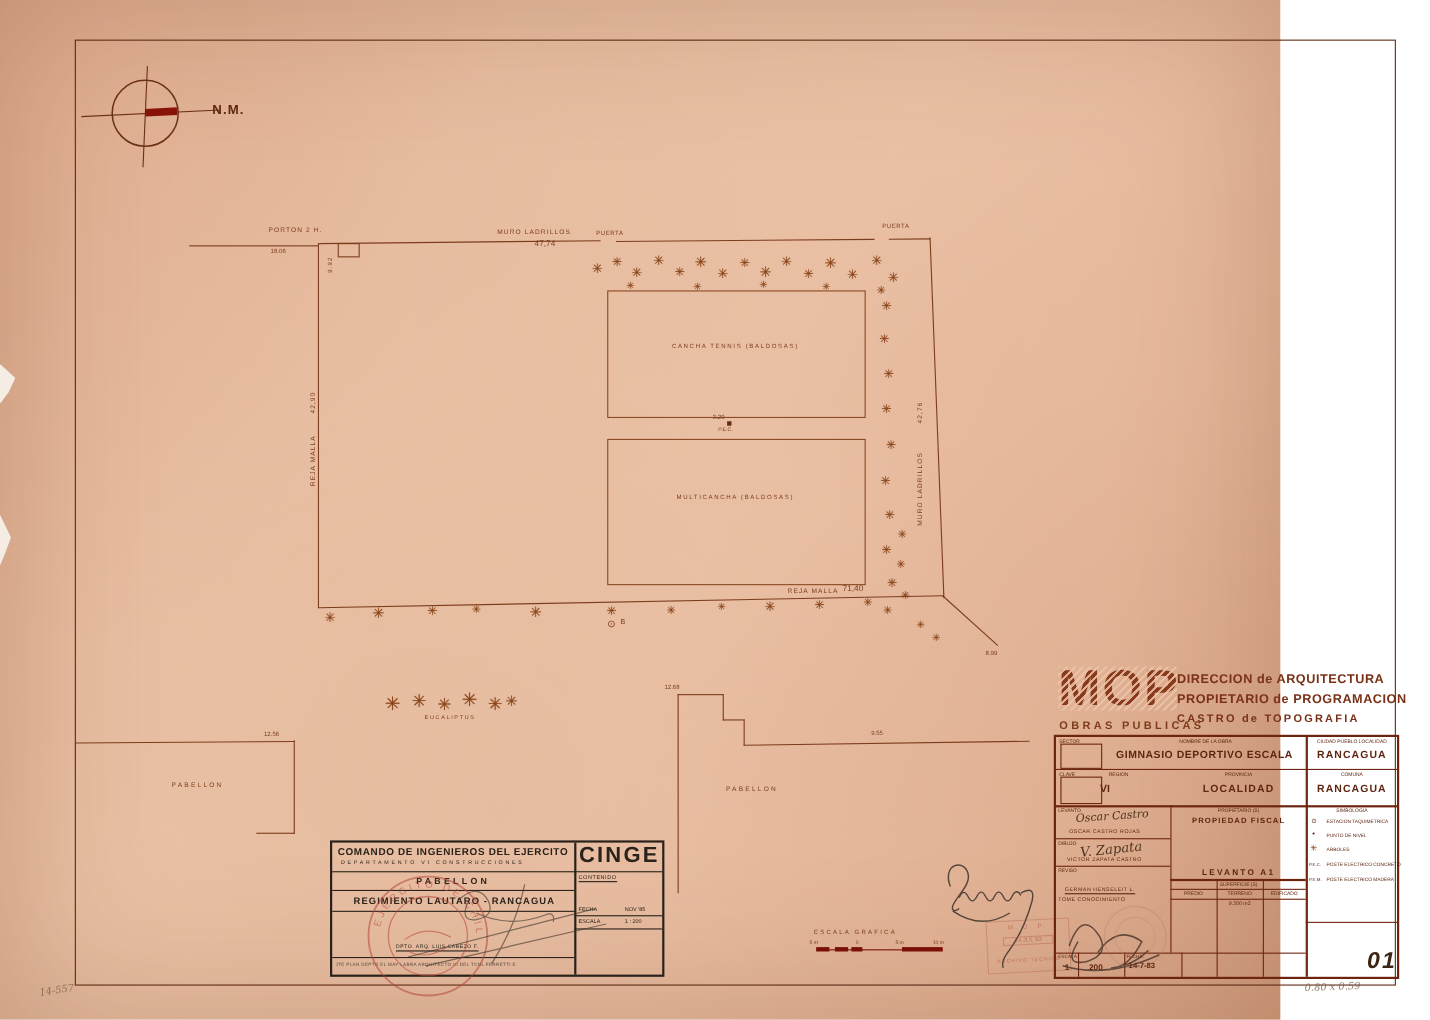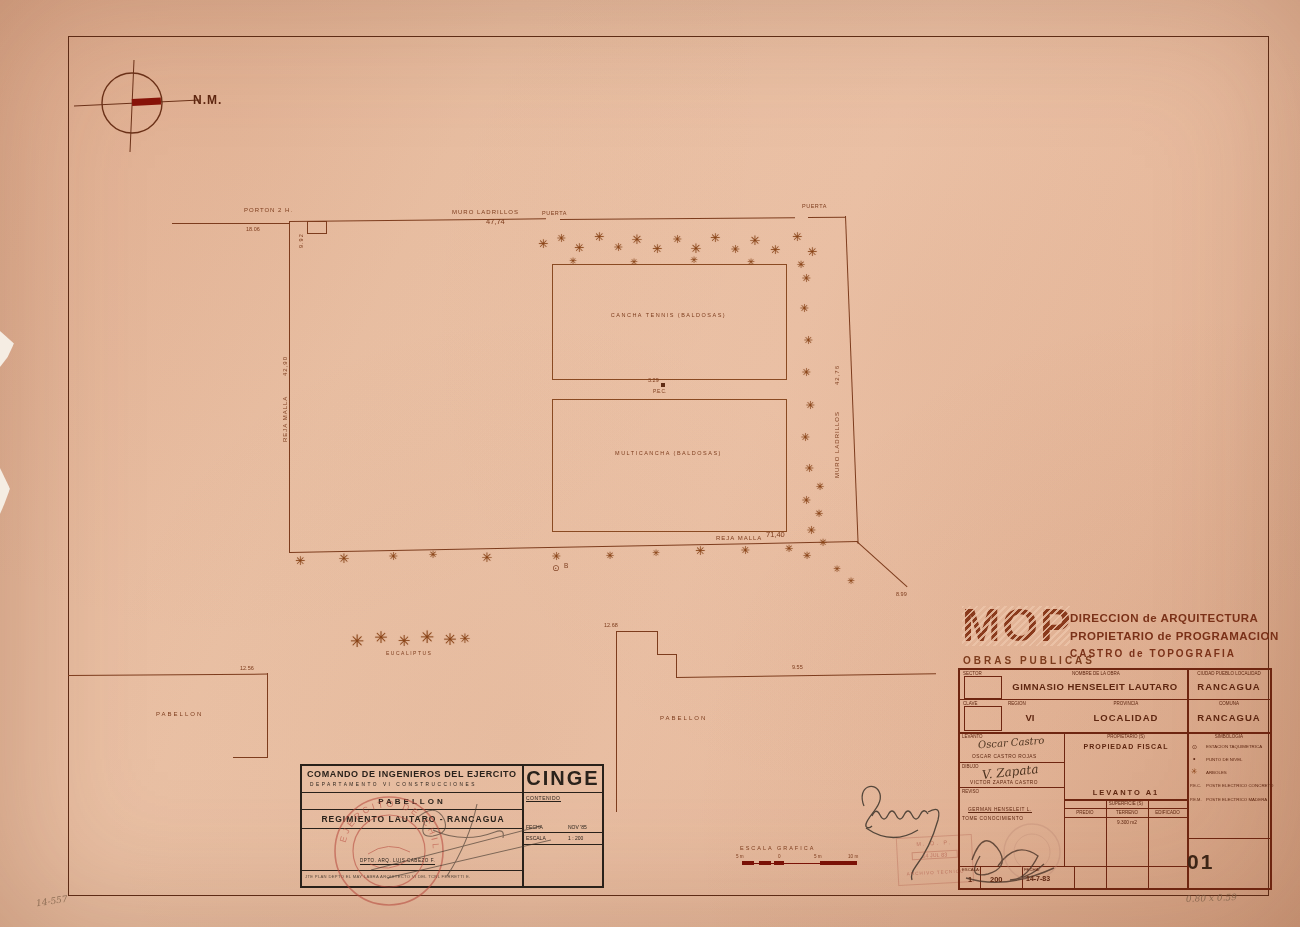--- a/index.html
+++ b/index.html
@@ -1,17 +1,17 @@
 <!DOCTYPE html>
 <html><head>
 <meta charset="utf-8">
 <style>
   html,body{margin:0;padding:0;width:1300px;height:927px;overflow:hidden;
     font-family:"Liberation Sans",sans-serif;}
-  .canvas{position:relative;width:1300px;height:927px;
+  .canvas{position:relative;width:1164px;height:927px;
     background:
       radial-gradient(circle at 18% 12%, rgba(170,95,55,.07), transparent 40%),
       radial-gradient(circle at 70% 35%, rgba(160,85,45,.06), transparent 45%),
       radial-gradient(circle at 40% 80%, rgba(150,80,40,.07), transparent 40%),
       radial-gradient(circle at 92% 88%, rgba(140,70,35,.10), transparent 35%),
       linear-gradient(115deg,#e3b295 0%, #eac1a5 30%, #edc4a9 55%, #e7b99c 80%, #dcab8d 100%);
     box-shadow:inset 0 0 140px rgba(110,55,25,.28);}
   .L{position:absolute;white-space:nowrap;}
   .ink{color:#7d3c1d}
   .tbk{color:#5e2610}
@@ -268,28 +268,28 @@
     <div class="vl tl" style="left:62px;top:196px;height:22px;"></div>
     <div class="vl tl" style="left:114px;top:196px;height:22px;width:.9px;"></div>
     <div class="vl tl" style="left:20px;top:196px;height:22px;width:.9px;"></div>
     
     <div style="position:absolute;left:4px;top:6px;width:36px;height:21px;border:1.6px solid #6e2510;"></div>
     <div style="position:absolute;left:4px;top:36px;width:36px;height:23px;border:1.6px solid #6e2510;"></div>
     
     <div class="L tbk" style="left:3px;top:1px;font-size:4.5px;">SECTOR</div>
     <div class="L tbk" style="left:46px;top:1px;width:180px;text-align:center;font-size:4.5px;">NOMBRE  DE  LA  OBRA</div>
     <div class="L tbk" style="left:229px;top:1px;width:80px;text-align:center;font-size:4.5px;">CIUDAD  PUEBLO  LOCALIDAD</div>
-    <div class="L tbk" style="left:44px;top:11px;width:182px;text-align:center;font-size:9.5px;font-weight:bold;letter-spacing:.5px;">GIMNASIO HENSELEIT LAUTARO</div>
+    <div class="L tbk" style="left:44px;top:11px;width:182px;text-align:center;font-size:9.5px;font-weight:bold;letter-spacing:.5px;">GIMNASIO DEPORTIVO ESCALA</div>
     <div class="L tbk" style="left:229px;top:11px;width:80px;text-align:center;font-size:9.5px;font-weight:bold;letter-spacing:1px;">RANCAGUA</div>
     
     <div class="L tbk" style="left:3px;top:31px;font-size:4.5px;">CLAVE</div>
     <div class="L tbk" style="left:48px;top:31px;font-size:4.5px;">REGION</div>
     <div class="L tbk" style="left:106px;top:31px;width:120px;text-align:center;font-size:4.5px;">PROVINCIA</div>
     <div class="L tbk" style="left:229px;top:31px;width:80px;text-align:center;font-size:4.5px;">COMUNA</div>
-    <div class="L tbk" style="left:40px;top:42px;width:60px;text-align:center;font-size:9.5px;font-weight:bold;">VI</div>
+    <div class="L tbk" style="left:40px;top:42px;width:60px;text-align:left;font-size:9.5px;font-weight:bold;">VI</div>
     <div class="L tbk" style="left:106px;top:42px;width:120px;text-align:center;font-size:9.5px;font-weight:bold;letter-spacing:1px;">LOCALIDAD</div>
     <div class="L tbk" style="left:229px;top:42px;width:80px;text-align:center;font-size:9.5px;font-weight:bold;letter-spacing:1px;">RANCAGUA</div>
     
     <div class="L tbk" style="left:2px;top:64px;font-size:4.5px;">LEVANTO</div>
     <div class="L handwrite" style="left:18px;top:67px;font-size:10px;transform:rotate(-4deg);">Oscar Castro</div>
     <div class="L tbk" style="left:12px;top:84px;font-size:4.8px;letter-spacing:.5px;">OSCAR CASTRO ROJAS</div>
     <div class="L tbk" style="left:2px;top:94px;font-size:4.5px;">DIBUJO</div>
     <div class="L handwrite" style="left:22px;top:95px;font-size:12px;transform:rotate(-6deg);">V. Zapata</div>
     <div class="L tbk" style="left:10px;top:110px;font-size:4.8px;letter-spacing:.5px;">VICTOR ZAPATA CASTRO</div>
     <div class="L tbk" style="left:2px;top:119px;font-size:4.5px;">REVISO</div>
@@ -322,21 +322,21 @@
     <div class="L tbk" style="left:246px;top:74px;font-size:4.4px;">ESTACION TAQUIMETRICA</div>
     <div class="L tbk" style="left:233px;top:85px;font-size:7px;">•</div>
     <div class="L tbk" style="left:246px;top:87px;font-size:4.4px;">PUNTO DE NIVEL</div>
     <div class="L" style="left:231px;top:97px;font-size:8px;color:#8a4316;font-family:'DejaVu Sans',sans-serif;">✳</div>
     <div class="L tbk" style="left:246px;top:100px;font-size:4.4px;">ARBOLES</div>
     <div class="L tbk" style="left:230px;top:113px;font-size:4px;">P.E.C.</div>
     <div class="L tbk" style="left:246px;top:113px;font-size:4.4px;">POSTE ELECTRICO CONCRETO</div>
     <div class="L tbk" style="left:230px;top:127px;font-size:4px;">P.E.M.</div>
     <div class="L tbk" style="left:246px;top:127px;font-size:4.4px;">POSTE ELECTRICO MADERA</div>
     
-    <div class="L" style="left:227px;top:180px;width:83px;text-align:left;font-size:21px;font-weight:bold;color:#3d2516;letter-spacing:2px;">01</div>
+    <div class="L" style="left:227px;top:192px;width:83px;text-align:right;font-size:21px;font-weight:bold;color:#3d2516;letter-spacing:2px;font-style:italic;">01</div>
     
     <div class="L tbk" style="left:2px;top:197px;font-size:4.3px;">ESCALA:</div>
     <div class="L tbk" style="left:8px;top:205px;font-size:7.5px;font-weight:bold;">1</div>
     <div class="L tbk" style="left:30px;top:205px;font-size:7.5px;font-weight:bold;">200</div>
     <div class="L tbk" style="left:64px;top:197px;font-size:4.3px;">FECHA:</div>
     <div class="L tbk" style="left:66px;top:205px;font-size:7px;font-weight:bold;">14-7-83</div>
   </div>
 
   <div class="L pencil" style="left:36px;top:896px;font-size:9px;transform:rotate(-8deg);opacity:.8;">14-557</div>
   <div class="L pencil" style="left:1186px;top:893px;font-size:9px;transform:rotate(-2deg);opacity:.8;">0.80 x 0.59</div>

